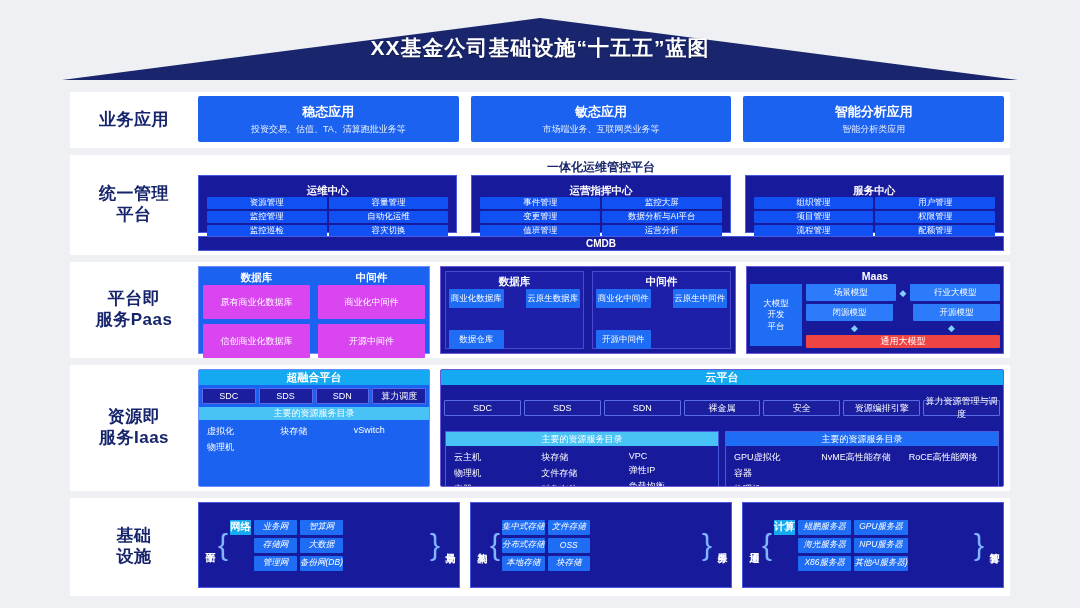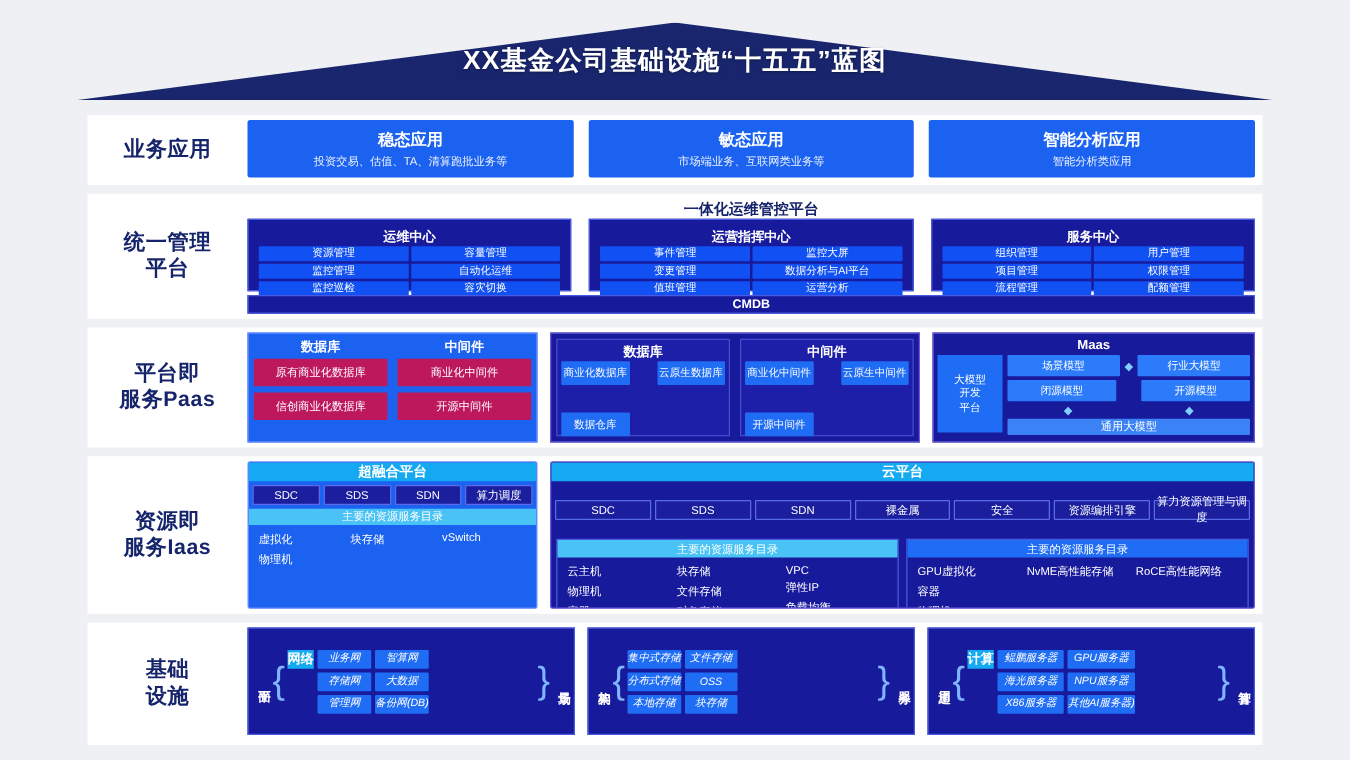--- a/index.html
+++ b/index.html
@@ -70,37 +70,37 @@
 
   
   #row3 { top: 262px; height: 96px; }
   .r3 { display: flex; gap: 10px; height: 88px; }
   .paas-g1 { flex: 0 0 232px; background: #1b62f0; border: 1px solid #6b8dff; display: flex; gap: 8px; padding: 4px; }
   .paas-g2 { flex: 0 0 296px; background: #181a9c; border: 1px solid #6b5bd6; display: flex; gap: 8px; padding: 4px; }
   .paas-g3 { flex: 1 1 auto; background: #181a9c; border: 1px solid #6b5bd6; padding: 3px; }
   .sub { flex: 1 1 0; display: flex; flex-direction: column; }
   .sub-h { font-size: 10.5px; font-weight: bold; color: #fff; text-align: center; height: 16px; }
   .sub-list { display: flex; flex-direction: column; gap: 5px; flex: 1 1 auto; }
-  .sub-list .cell { height: 22px; font-size: 9px; background: #be185d; }
+  .sub-list .cell { height: 34px; font-size: 9px; background: #d946ef; }
   .g2sub { flex: 1 1 0; background: #1d1fa8; border: 1px solid #4a4ad0; padding: 3px; display: flex; flex-direction: column; }
   .g2-rows { display: grid; grid-template-columns: 1fr 1fr; gap: 22px; }
   .g2-rows .cell { height: 19px; font-size: 8.5px; background: #1f6cf5; }
   .maas-h { font-size: 10.5px; font-weight: bold; color: #fff; text-align: center; height: 14px; }
   .maas-body { display: flex; gap: 4px; height: 62px; }
   .maas-left {
     flex: 0 0 52px; background: #1f6cf5; color: #fff; font-size: 8.5px;
     display: flex; align-items: center; justify-content: center; text-align: center; line-height: 1.35;
   }
   .maas-right { flex: 1 1 auto; display: flex; flex-direction: column; gap: 3px; }
   .maas-r1 { display: flex; align-items: center; gap: 4px; }
   .maas-r1 .cell { flex: 1 1 0; height: 17px; font-size: 8.5px; background: #2b7bfb; }
   .maas-r2 { display: flex; align-items: center; gap: 20px; }
   .maas-r2 .cell { flex: 1 1 0; height: 17px; font-size: 8.5px; background: #2b7bfb; }
   .maas-arrows { display: flex; justify-content: space-around; height: 8px; }
-  .maas-full { height: 17px; font-size: 9px; background: #3b82f6; }
+  .maas-full { height: 17px; font-size: 9px; background: #ef4444; }
   .ar { color: #7fd0ff; font-size: 9px; line-height: 8px; }
 
   
   #row4 { top: 365px; height: 126px; }
   .r4 { display: flex; gap: 10px; height: 118px; }
   .stack { display: flex; flex-direction: column; border-radius: 2px; overflow: hidden; }
   .stack-a { flex: 0 0 232px; background: #1b62f0; border: 1px solid #6b8dff; }
   .stack-b { flex: 1 1 auto; background: #181a9c; border: 1px solid #6b5bd6; gap: 12px; }
   .plat-h { height: 17px; background: #14a9f0; color: #fff; font-size: 11px; font-weight: bold;
             display: flex; align-items: center; justify-content: center; }

